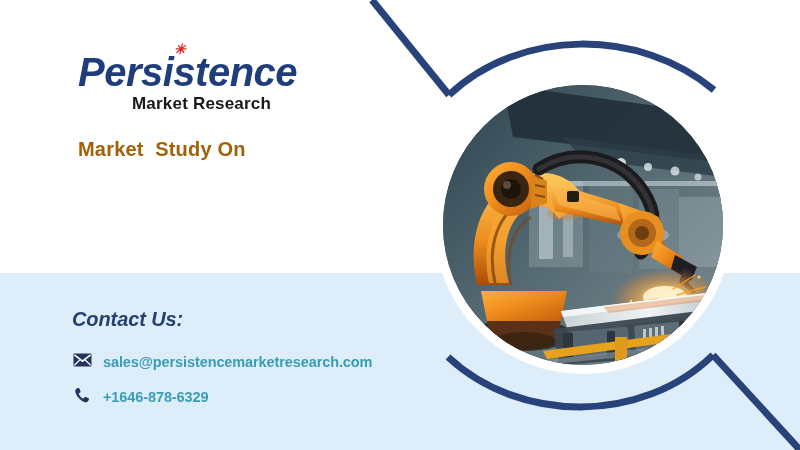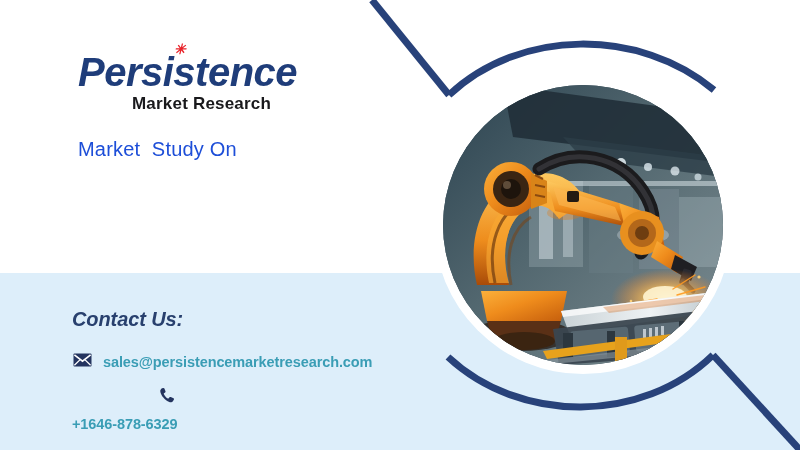--- a/index.html
+++ b/index.html
@@ -76,22 +76,22 @@
     margin: 3px 0 0 54px;
     line-height: 1;
   }
 
   
   .eyebrow {
     position: absolute;
     left: 78px;
     top: 138px;
     font-size: 20px;
-    font-weight: normal;
-    color: #1d4ed8;
+    font-weight: bold;
+    color: #a16207;
     letter-spacing: 0.2px;
     white-space: pre;
     text-align: right;
   }
   .title {
     position: absolute;
     left: 72px;
     top: 192px;
     font-size: 26px;
     font-weight: bold;
@@ -113,21 +113,21 @@
     font-style: italic;
   }
   .contact-row {
     position: absolute;
     left: 72px;
     display: flex;
     align-items: flex-end;
     gap: 11px;
   }
   .contact-row.email { top: 350px; }
-  .contact-row.phone { top: 385px; flex-direction: column; }
+  .contact-row.phone { top: 385px; }
   .contact-icon {
     width: 20px;
     height: 20px;
     flex: 0 0 20px;
     display: flex;
     align-items: center;
     justify-content: center;
     color: #24345f;
   }
   .contact-text {

